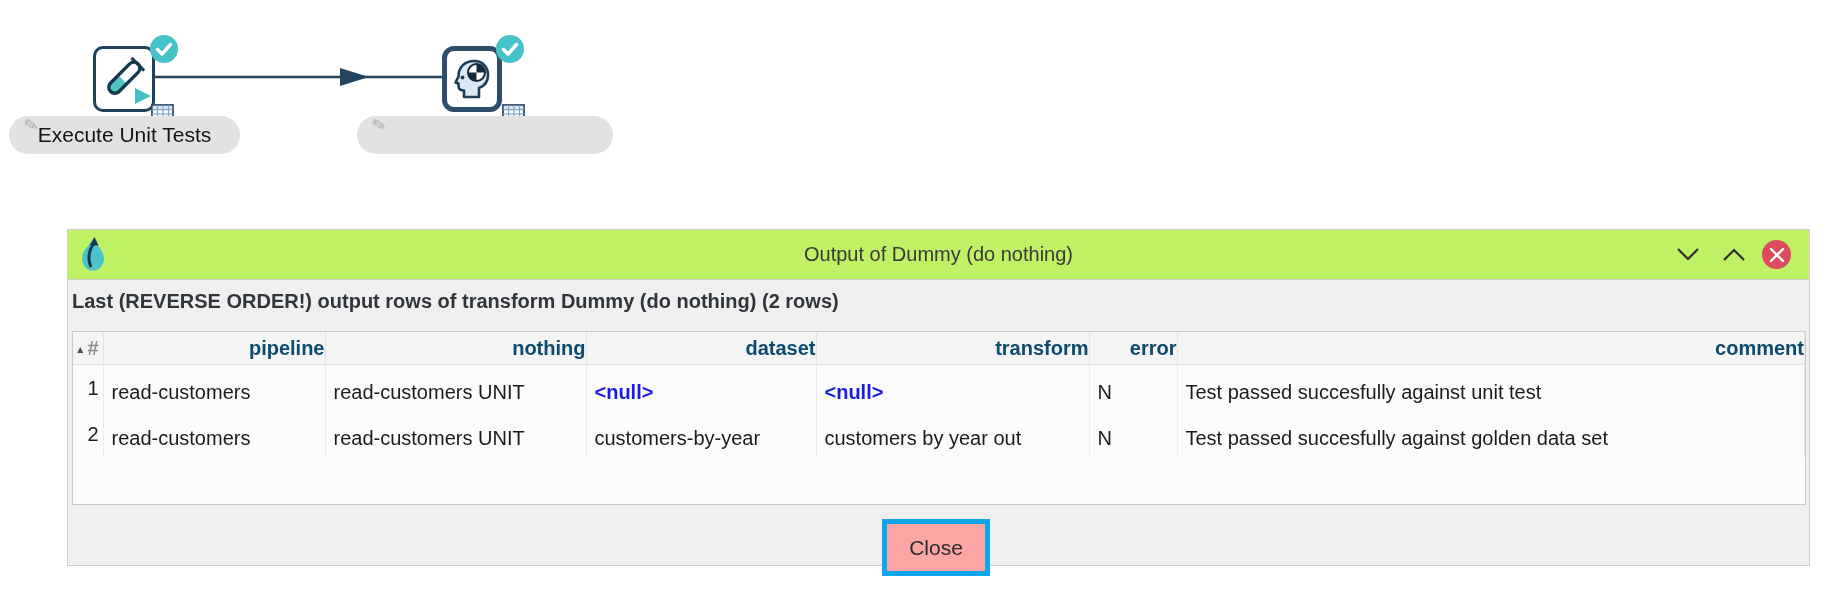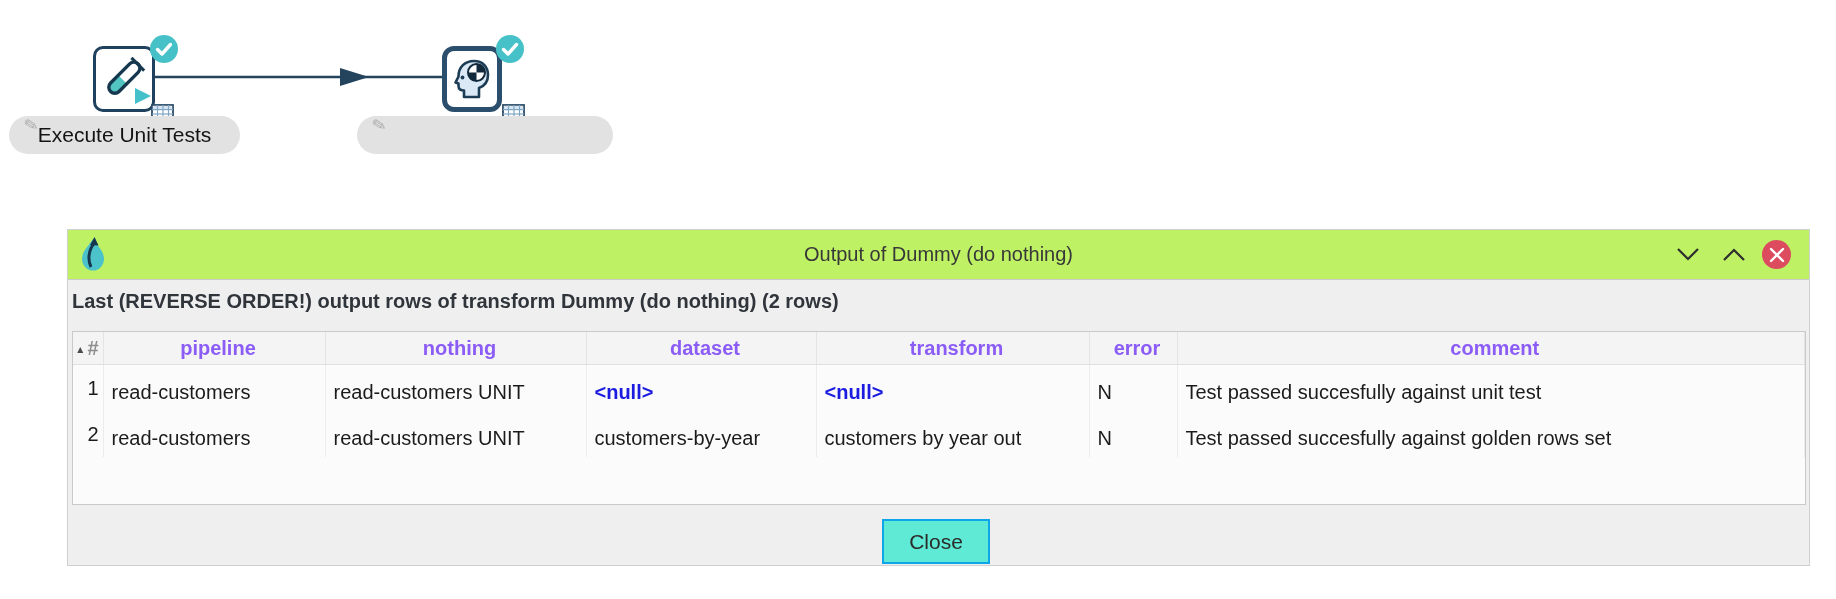--- a/index.html
+++ b/index.html
@@ -37,32 +37,32 @@
   .tb-btn{position:absolute;width:24px;height:24px;display:flex;align-items:center;
     justify-content:center;cursor:pointer;background:none;border:none;padding:0;}
   .btn-chev-down{left:1608px;top:12px;}
   .btn-chev-up{left:1654px;top:12px;}
   .btn-close-x{left:1694px;top:10px;width:29px;height:29px;border-radius:50%;background:#dc4b5e;}
   .subtitle{position:absolute;left:4px;top:60px;font-size:20px;color:#30353b;font-weight:bold;}
 
   .table-wrap{position:absolute;left:4px;top:101px;width:1734px;height:174px;background:#fbfbfb;
     border:1px solid #c9c9c9;box-sizing:border-box;overflow:hidden;}
   table.res{border-collapse:collapse;table-layout:fixed;width:100%;}
-  table.res th{height:32px;background:#f4f4f4;text-align:center;font-size:20px;font-weight:bold;
-    color:#8b5cf6;padding:0 0 0 8px;border-right:1px solid #e4e4e4;border-bottom:1px solid #e0e0e0;
+  table.res th{height:32px;background:#f4f4f4;text-align:right;font-size:20px;font-weight:bold;
+    color:#0c4a6e;padding:0 0 0 8px;border-right:1px solid #e4e4e4;border-bottom:1px solid #e0e0e0;
     white-space:nowrap;overflow:hidden;}
   table.res th.numcol{text-align:right;padding:0 4px 0 2px;color:#8f8f8f;}
   table.res td{height:38px;font-size:20px;color:#1b1b1b;padding:8px 0 0 8px;
     border-right:1px solid #ececec;white-space:nowrap;overflow:hidden;}
   table.res td.numcol{text-align:right;padding:0 4px 0 2px;}
   table.res td.nullv{color:#1c1ce0;font-weight:bold;}
   .sort{font-size:12px;color:#4a4a4a;margin-right:4px;vertical-align:2px;}
 
-  .close-btn{position:absolute;left:814px;top:289px;width:108px;height:45px;background:#5eead4;
-    border:2px solid #0ea5e9;font-size:21px;color:#2b2b2b;cursor:pointer;
+  .close-btn{position:absolute;left:814px;top:289px;width:108px;height:57px;background:#fca5a5;
+    border:5px solid #0ea5e9;font-size:21px;color:#2b2b2b;cursor:pointer;
     font-family:"Liberation Sans","DejaVu Sans",sans-serif;}
 </style>
 </head>
 <body>
 
 <div class="stage">
 
   <svg class="hopline" viewBox="0 0 290 24">
     <line x1="0" y1="11" x2="288" y2="11" stroke="#24435c" stroke-width="2.4"></line>
     <polygon points="185,2 214,11 185,20" fill="#24435c"></polygon>
@@ -188,21 +188,21 @@
               <td>N</td>
               <td>Test passed succesfully against unit test</td>
             </tr>
             <tr>
               <td class="numcol">2</td>
               <td>read-customers</td>
               <td>read-customers UNIT</td>
               <td>customers-by-year</td>
               <td>customers by year out</td>
               <td>N</td>
-              <td>Test passed succesfully against golden rows set</td>
+              <td>Test passed succesfully against golden data set</td>
             </tr>
           </tbody>
         </table>
     </div>
 
     <button class="close-btn">Close</button>
   </div>
 </div>
 
 </body></html>

